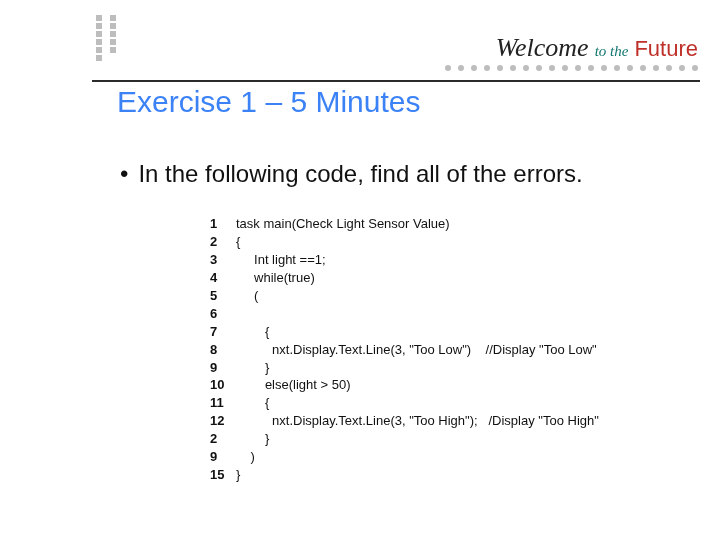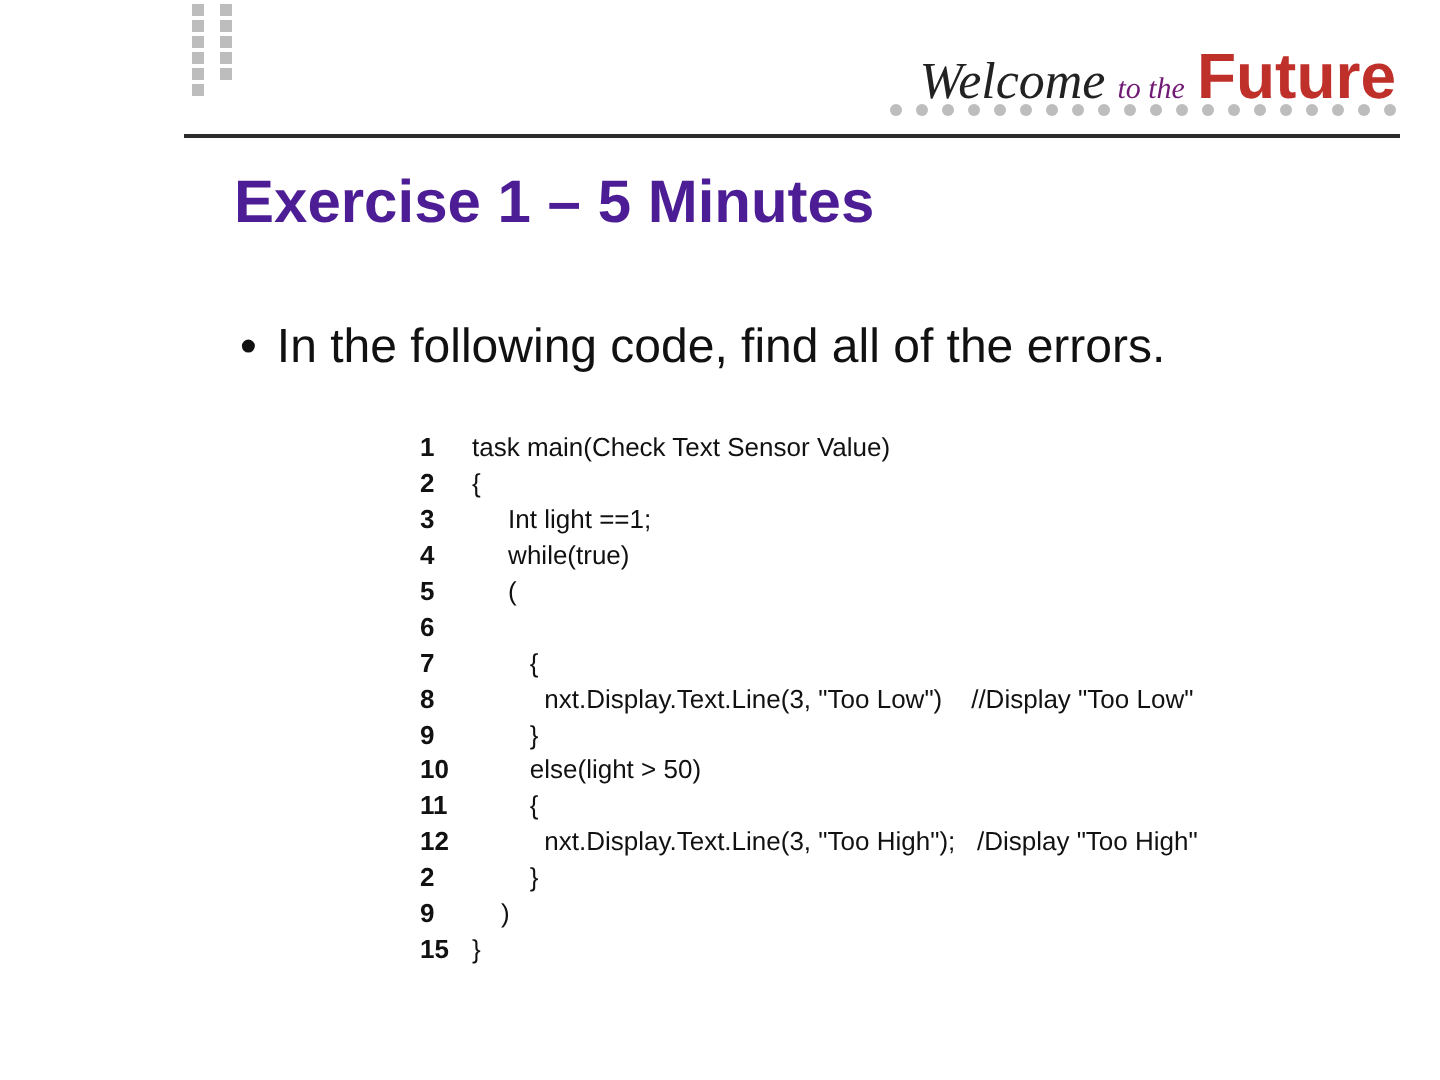--- a/index.html
+++ b/index.html
@@ -8,45 +8,46 @@
     width: 720px;
     height: 540px;
     background: #fff;
     font-family: Arial, Helvetica, sans-serif;
     position: relative;
     overflow: hidden;
   }
   .header {
     position: relative;
     height: 70px;
+    margin-top: 13px;
   }
   .welcome-block {
     position: absolute;
     right: 22px;
     top: 20px;
     display: flex;
     align-items: baseline;
     gap: 6px;
   }
   .welcome-text {
     font-family: 'Times New Roman', serif;
     font-style: italic;
     font-size: 26px;
     color: #222;
   }
   .welcome-to {
     font-family: 'Times New Roman', serif;
     font-style: italic;
     font-size: 15px;
-    color: #701a75;
+    color: #0f766e;
   }
   .future-text {
     font-family: Arial, sans-serif;
-    font-weight: bold;
-    font-size: 32px;
+    font-weight: normal;
+    font-size: 22px;
     color: #c0302a;
   }
   .grid-squares {
     position: absolute;
     left: 94px;
     top: 0;
   }
   .grid-squares .col {
     display: inline-block;
     vertical-align: top;
@@ -76,22 +77,22 @@
     right: 20px;
     top: 67px;
     height: 2px;
     background: #2b2b2b;
   }
   .title {
     position: absolute;
     left: 117px;
     top: 85px;
     font-size: 30px;
-    font-weight: bold;
-    color: #4c1d95;
+    font-weight: normal;
+    color: #3b82f6;
   }
   .bullet-row {
     position: absolute;
     left: 120px;
     top: 160px;
     display: flex;
     align-items: baseline;
     gap: 10px;
     font-size: 24px;
     color: #111;
@@ -161,21 +162,21 @@
 </div>
 
 <div class="title">Exercise 1 – 5 Minutes</div>
 
 <div class="bullet-row">
   <span class="bullet-dot">•</span>
   <span>In the following code, find all of the errors.</span>
 </div>
 
 <div class="code-block">
-  <div class="code-row"><span class="ln">1</span><span class="code-text">task main(Check Text Sensor Value)</span></div>
+  <div class="code-row"><span class="ln">1</span><span class="code-text">task main(Check Light Sensor Value)</span></div>
   <div class="code-row"><span class="ln">2</span><span class="code-text">{</span></div>
   <div class="code-row"><span class="ln">3</span><span class="code-text">     Int light ==1;</span></div>
   <div class="code-row"><span class="ln">4</span><span class="code-text">     while(true)</span></div>
   <div class="code-row"><span class="ln">5</span><span class="code-text">     (</span></div>
   <div class="code-row"><span class="ln">6</span></div>
   <div class="code-row"><span class="ln">7</span><span class="code-text">        {</span></div>
   <div class="code-row"><span class="ln">8</span><span class="code-text">          nxt.Display.Text.Line(3, "Too Low")    //Display "Too Low"</span></div>
   <div class="code-row"><span class="ln">9</span><span class="code-text">        }</span></div>
   <div class="code-row"><span class="ln">10</span><span class="code-text">        else(light &gt; 50)</span></div>
   <div class="code-row"><span class="ln">11</span><span class="code-text">        {</span></div>

